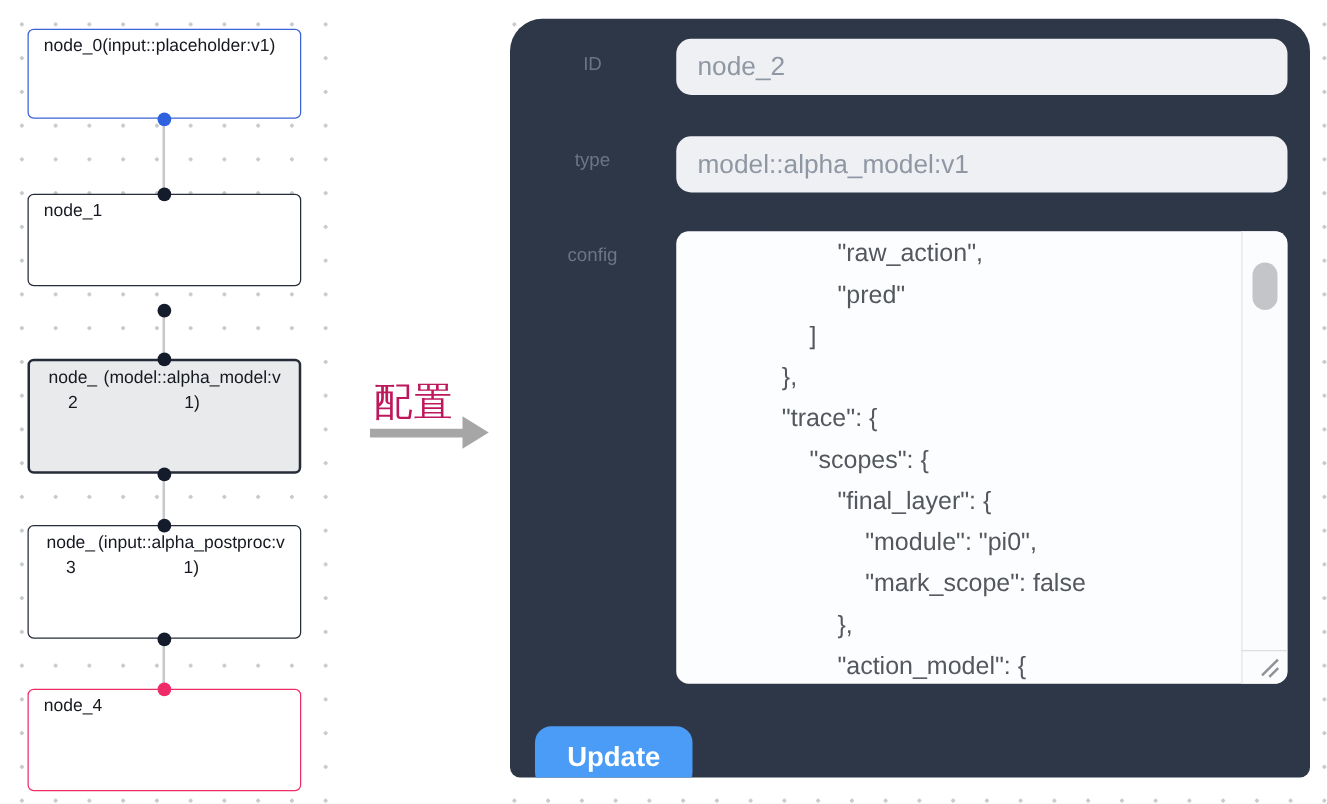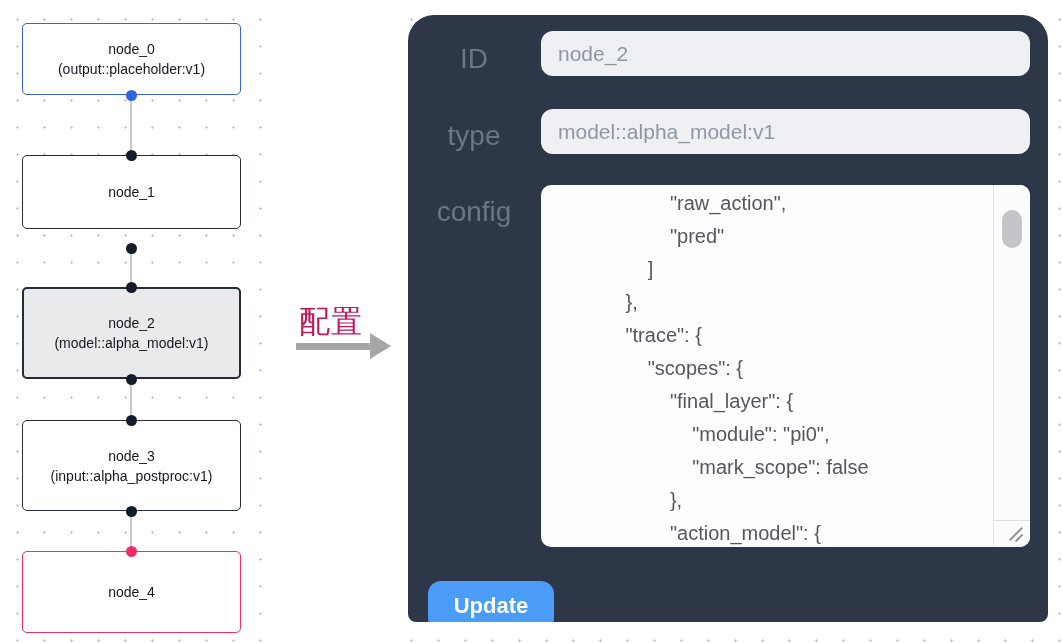--- a/index.html
+++ b/index.html
@@ -13,21 +13,21 @@
     background-image: radial-gradient(circle, #c7c9cd 1.3px, rgba(0,0,0,0) 1.4px);
     background-size: 27px 27px; background-position: 4px 6px;
   }
   .dots-left { left:0; width:272px; }
   .dots-right { left:394px; width:668px; }
 
   
   .node {
     position:absolute; left:22px; width:219px;
     background:#fff; border:1.5px solid #272c39; border-radius:5px;
-    display:flex; flex-direction:column; justify-content:center;
+    display:flex; flex-direction:row; justify-content:flex-start;
     text-align:center; color:#15181f; font-size:14px; line-height:20px;
     padding:2px 12px;
   }
   .node-label { word-break:break-all; }
   .node-0 { top:23px;  height:72px; border-color:#3a63d8; }
   .node-1 { top:155px; height:74px; }
   .node-2 { top:287px; height:92px; background:#e9eaec; border-width:2.5px; border-color:#262b38; }
   .node-3 { top:420px; height:91px; }
   .node-4 { top:551px; height:82px; border-color:#ee2d68; }
 
@@ -51,21 +51,21 @@
   .arrow-head  { position:absolute; left:370px; top:333px; width:0; height:0;
                  border-left:21px solid #a6a6a6; border-top:13px solid rgba(0,0,0,0); border-bottom:13px solid rgba(0,0,0,0); }
 
   
   .panel {
     position:absolute; left:408px; top:15px; width:640px; height:607px;
     background:#2d3748; border-radius:26px 26px 8px 8px; overflow:hidden;
   }
   .panel-label {
     position:absolute; left:16px; width:100px; text-align:center;
-    color:#6b7584; font-size:28px;
+    color:#6b7584; font-size:15px;
   }
   .lbl-id { top:28px; }
   .lbl-type { top:105px; }
   .lbl-config { top:181px; }
 
   .panel-input {
     position:absolute; left:133px; width:489px; height:45px;
     background:#eef0f4; border-radius:12px; border:none;
     display:flex; align-items:center; padding:0 17px;
     color:#8f97a3; font-size:21px;
@@ -109,21 +109,21 @@
 
   <div class="dots dots-left"></div>
 
   <div class="edge edge-0"></div>
   <div class="edge edge-1"></div>
   <div class="edge edge-2"></div>
   <div class="edge edge-3"></div>
 
   <div class="node node-0">
     <div class="node-label">node_0</div>
-    <div class="node-label">(output::placeholder:v1)</div>
+    <div class="node-label">(input::placeholder:v1)</div>
   </div>
   <div class="node node-1">
     <div class="node-label">node_1</div>
   </div>
   <div class="node node-2">
     <div class="node-label">node_2</div>
     <div class="node-label">(model::alpha_model:v1)</div>
   </div>
   <div class="node node-3">
     <div class="node-label">node_3</div>

